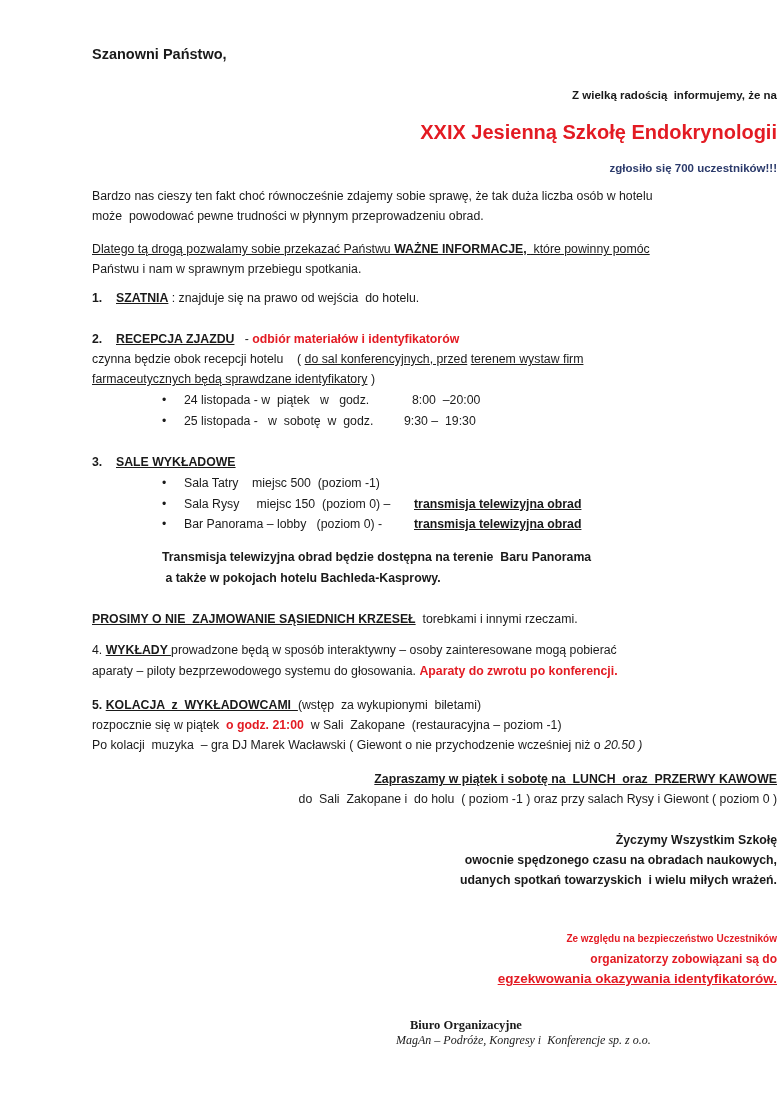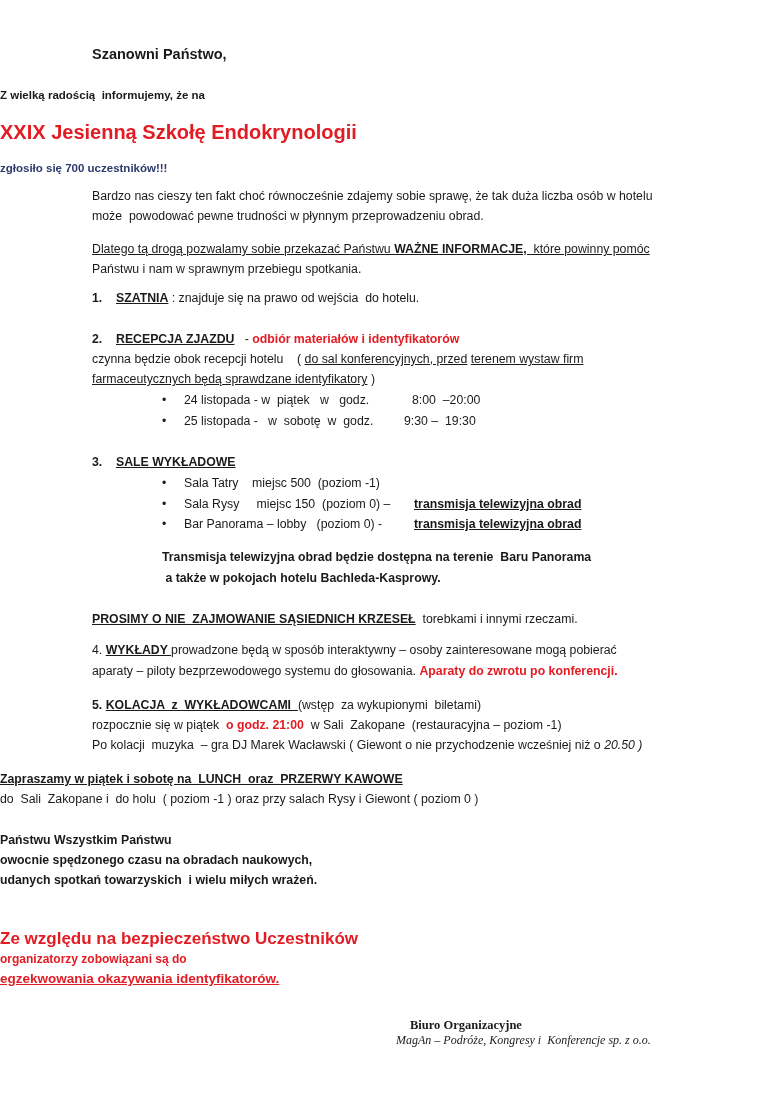--- a/index.html
+++ b/index.html
@@ -4,21 +4,21 @@
 <style>
   html, body { margin: 0; padding: 0; background: #ffffff; }
   body { width: 777px; height: 1100px; position: relative; overflow: hidden;
          font-family: "Liberation Sans", sans-serif; color: #1a1a1a; }
   .page { position: absolute; left: 0; top: 0; width: 777px; height: 816px; }
   .ln { position: absolute; white-space: pre; font-size: 12.3px; line-height: 16px; }
   .b { font-weight: bold; }
   .u { text-decoration: underline; }
   .i { font-style: italic; }
   .red { color: #e31b23; }
-  .center { left: 0; width: 777px; text-align: left; }
+  .center { left: 0; width: 777px; text-align: right; }
   .greet { font-size: 14.5px; font-weight: bold; }
   .title { font-size: 20px; font-weight: bold; color: #e31b23; line-height: 24px; }
   .sub { font-size: 11.5px; font-weight: bold; color: #2b3a6b; }
   .bullet { display: inline-block; width: 22px; }
   .sig-b { font-family: "Liberation Serif", serif; font-weight: bold; font-size: 12.5px; }
   .sig-i { font-family: "Liberation Serif", serif; font-style: italic; font-size: 12px; }
 </style>
 </head>
 <body>
 
@@ -61,24 +61,24 @@
   <div class="ln" style="left:92px; top:642px;"><span>4. </span><span class="b u">WYKŁADY </span><span>prowadzone będą w sposób interaktywny – osoby zainteresowane mogą pobierać</span></div>
   <div class="ln" style="left:92px; top:663px;"><span>aparaty – piloty bezprzewodowego systemu do głosowania. </span><span class="b red">Aparaty do zwrotu po konferencji.</span></div>
 
   <div class="ln" style="left:92px; top:697px;"><span class="b">5. </span><span class="b u">KOLACJA  z  WYKŁADOWCAMI  </span><span>(wstęp  za wykupionymi  biletami)</span></div>
   <div class="ln" style="left:92px; top:717px;"><span>rozpocznie się w piątek  </span><span class="b red">o godz. 21:00</span><span>  w Sali  Zakopane  (restauracyjna – poziom -1)</span></div>
   <div class="ln" style="left:92px; top:737px;"><span>Po kolacji  muzyka  – gra DJ Marek Wacławski ( Giewont o nie przychodzenie wcześniej niż o </span><span class="i">20.50 )</span></div>
 
   <div class="ln center b u" style="top:771px;">Zapraszamy w piątek i sobotę na  LUNCH  oraz  PRZERWY KAWOWE</div>
   <div class="ln center" style="top:791px;">do  Sali  Zakopane i  do holu  ( poziom -1 ) oraz przy salach Rysy i Giewont ( poziom 0 )</div>
 
-  <div class="ln center b" style="top:832px;">Państwu Wszystkim Państwu</div>
+  <div class="ln center b" style="top:832px;">Życzymy Wszystkim Szkołę</div>
   <div class="ln center b" style="top:852px;">owocnie spędzonego czasu na obradach naukowych,</div>
   <div class="ln center b" style="top:872px;">udanych spotkań towarzyskich  i wielu miłych wrażeń.</div>
 
-  <div class="ln center b red" style="top:930px; font-size:17px; line-height:18px;">Ze względu na bezpieczeństwo Uczestników</div>
+  <div class="ln center b red" style="top:930px; font-size:10px; line-height:18px;">Ze względu na bezpieczeństwo Uczestników</div>
   <div class="ln center b red" style="top:950px; font-size:12px; line-height:18px;">organizatorzy zobowiązani są do</div>
   <div class="ln center b red u" style="top:970px; font-size:13.5px; line-height:18px;">egzekwowania okazywania identyfikatorów.</div>
 
   <div class="ln sig-b" style="left:410px; top:1017px;">Biuro Organizacyjne</div>
   <div class="ln sig-i" style="left:396px; top:1032px;">MagAn – Podróże, Kongresy i  Konferencje sp. z o.o.</div>
 
 </div>
 
 </body></html>

